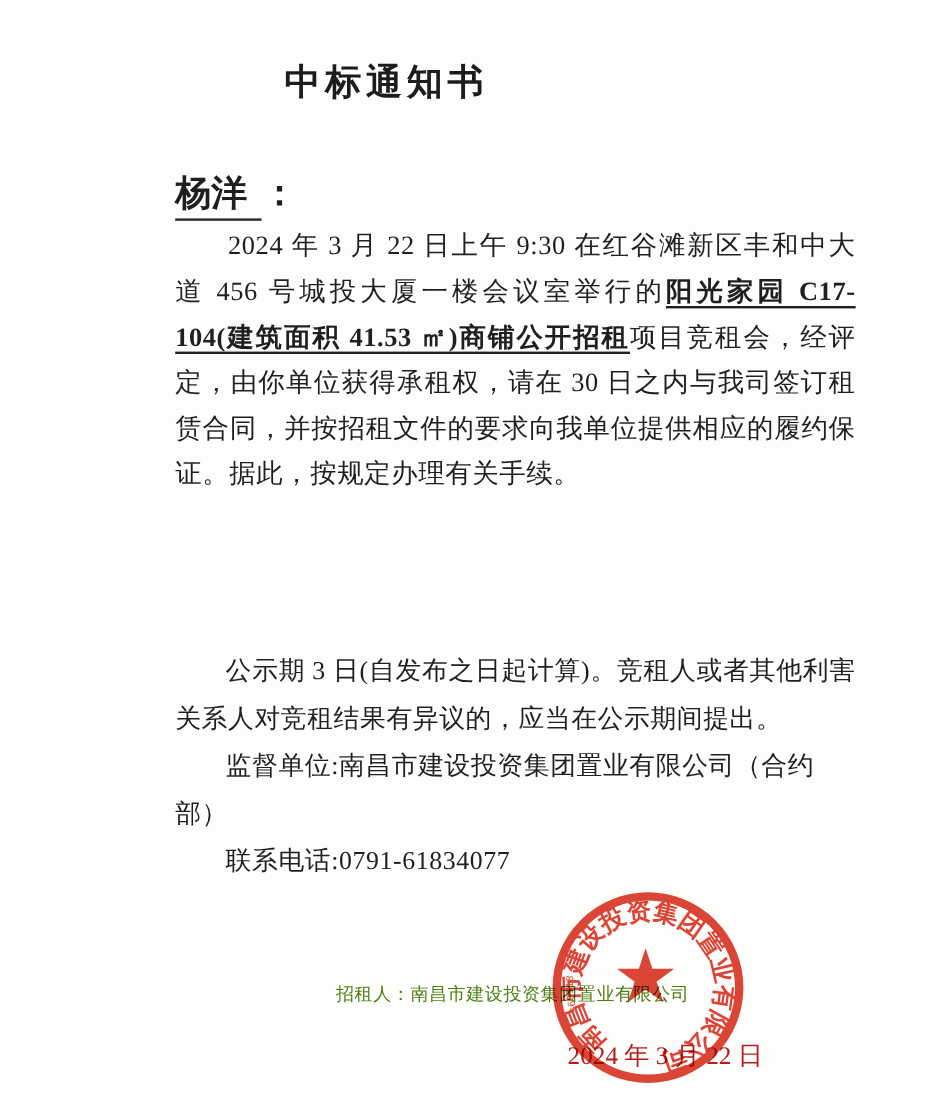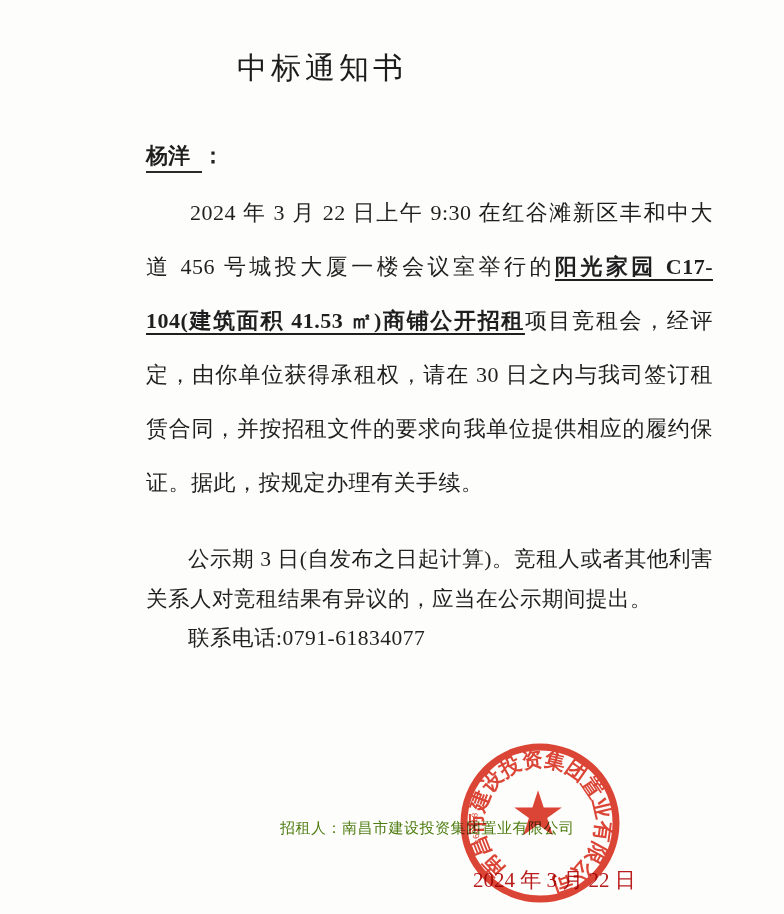--- a/index.html
+++ b/index.html
@@ -13,41 +13,41 @@
   .page{
     position:relative;
     width:784px;height:914px;
     background:#fdfdfc;
   }
   .doc-title{
     position:absolute;
     left:0;top:48px;width:644px;
     text-align:center;
     font-size:30px;
-    font-weight:normal;
+    font-weight:bold;
     letter-spacing:4px;
     color:#1c1c1c;
   }
   .salutation{
     position:absolute;
     left:146px;top:141px;
-    font-size:22px;
+    font-size:30px;
     font-weight:bold;
     color:#1f1f1f;
   }
   .salutation .name{
     display:inline-block;
     border-bottom:2px solid #2a2a2a;
     padding-right:12px;
   }
   .body-para{
     position:absolute;
     left:146px;top:186px;width:567px;
     font-size:22px;
-    line-height:54px;
+    line-height:38px;
     text-align:justify;
     text-justify:inter-ideograph;
     text-indent:44px;
     letter-spacing:0.5px;
     color:#1f1f1f;
     margin:0;
   }
   .highlight{
     font-weight:bold;
     text-decoration:underline;
@@ -119,20 +119,21 @@
 
   <div class="salutation">
     <span class="name">杨洋</span><span>：</span>
   </div>
 
   <p class="body-para"><span>2024 年 3 月 22 日上午 9:30 在红谷滩新区丰和中大道 456 号城投大厦一楼会议室举行的</span><span class="highlight">阳光家园 C17-104(建筑面积 41.53 ㎡)商铺公开招租</span><span>项目竞租会，经评定，由你单位获得承租权，请在 30 日之内与我司签订租赁合同，并按招租文件的要求向我单位提供相应的履约保证。据此，按规定办理有关手续。</span></p>
 
 
   <div class="notice-block">
     <p>公示期 3 日(自发布之日起计算)。竞租人或者其他利害关系人对竞租结果有异议的，应当在公示期间提出。</p>
+    <div class="plain-line">监督单位:南昌市建设投资集团置业有限公司（合约部）</div>
     <div class="plain-line">联系电话:0791-61834077</div>
   </div>
 
   <div class="sig-lessor">招租人：南昌市建设投资集团置业有限公司</div>
   <div class="sig-date">2024 年 3 月 22 日</div>
 
   <svg class="seal" viewBox="0 0 164 164" xmlns="http://www.w3.org/2000/svg">
     <circle cx="82" cy="82" r="76" fill="none" stroke="#d92b1a" stroke-width="7"></circle>
     <defs>
       <path id="sealTextArc" d="M 41.9 122.1 A 56.7 56.7 0 0 1 122.1 41.9 A 56.7 56.7 0 0 1 41.9 122.1"></path>

